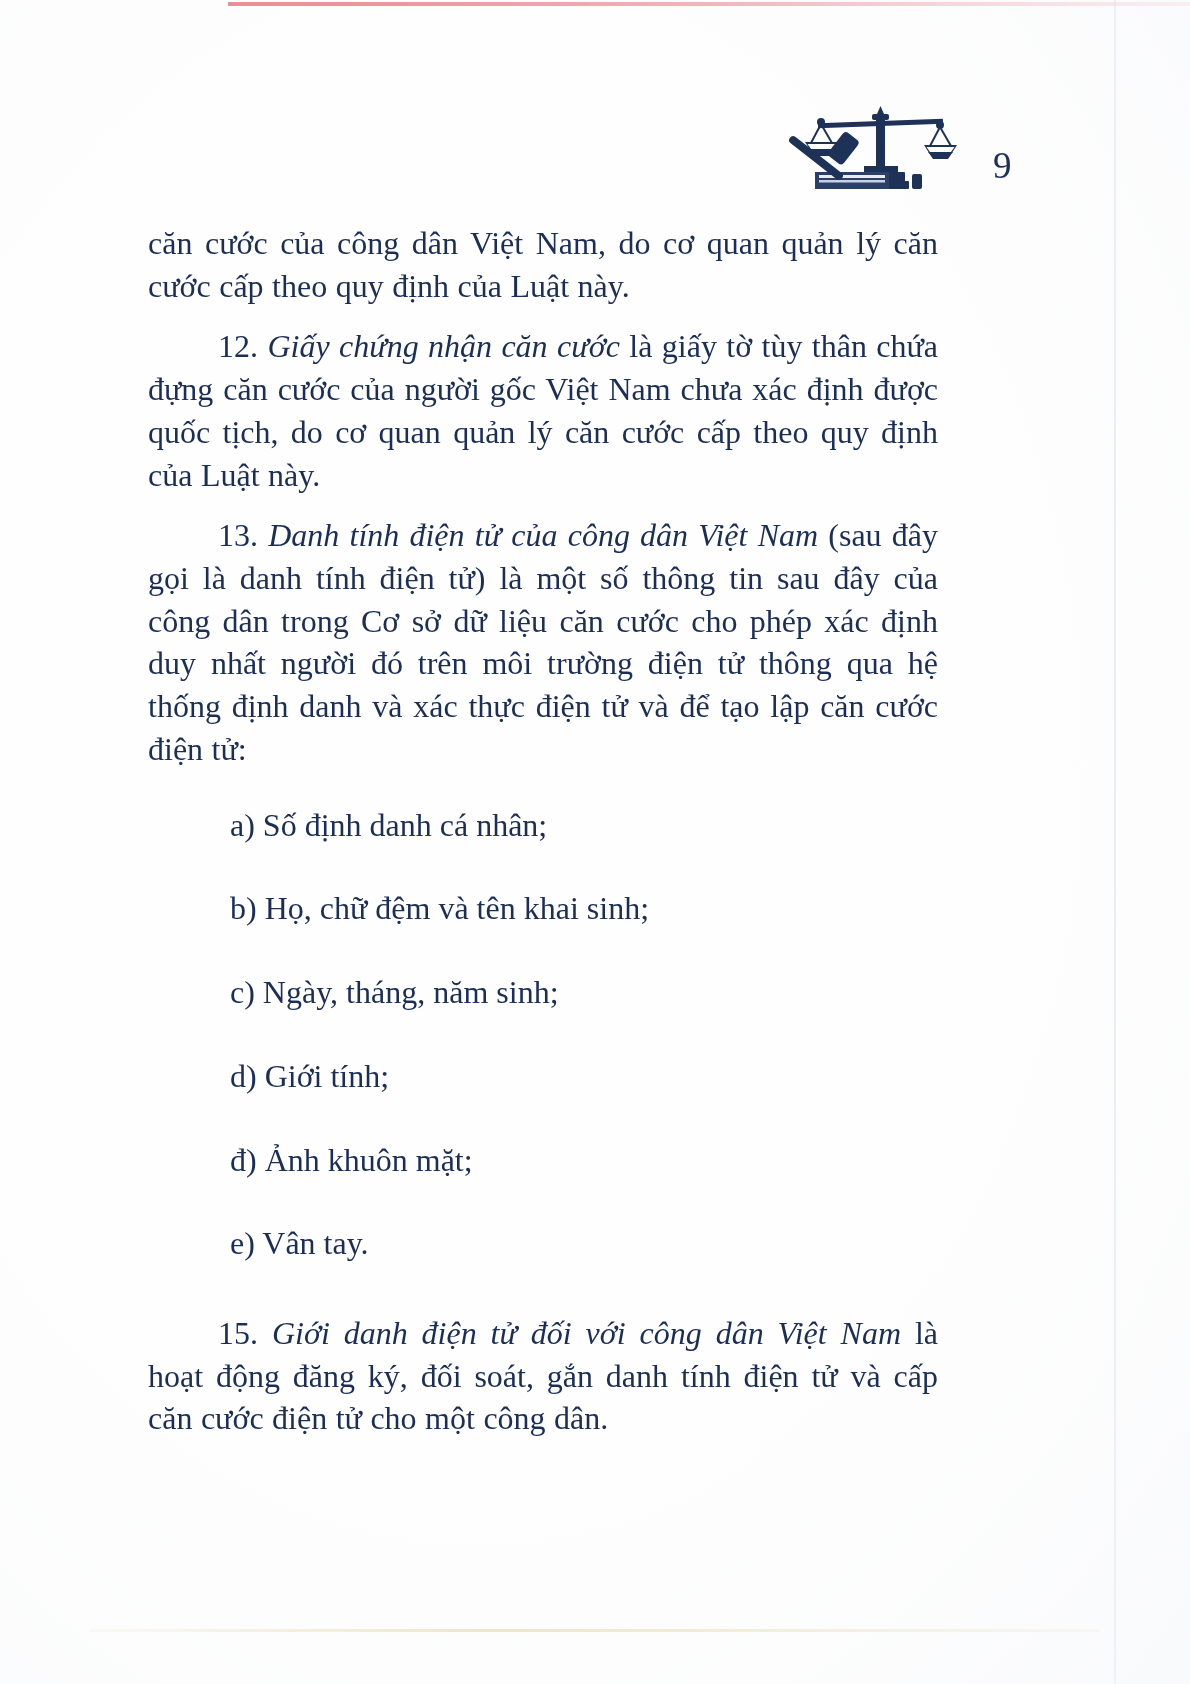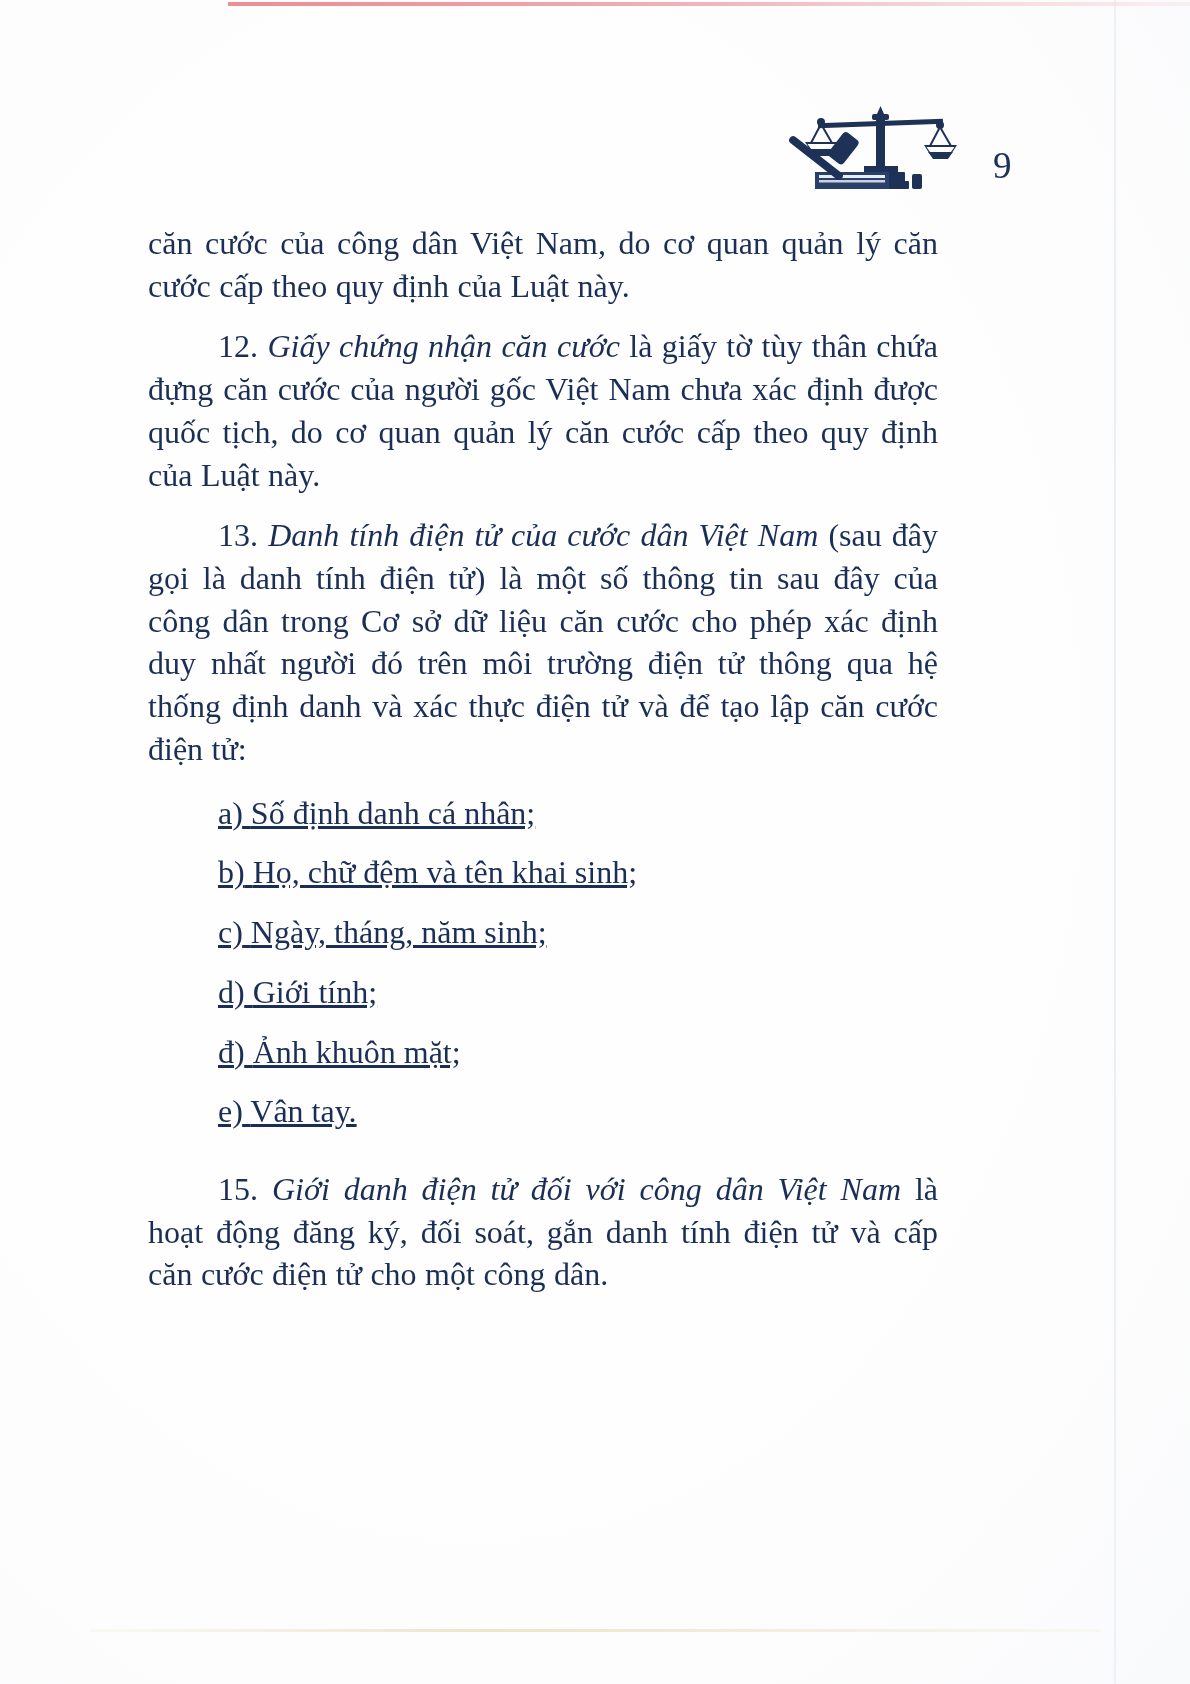--- a/index.html
+++ b/index.html
@@ -97,25 +97,24 @@
     text-indent: 70px;
   }
   p.para::after {
     content: "";
     display: inline-block;
     width: 100%;
   }
   p.para.nostretch::after { content: none; display: none; }
 
   .item {
-    margin: 0;
+    margin: 12px;
     padding-left: 70px;
     text-align: left;
     line-height: 1.335;
-    text-decoration: underline;
   }
   .spacer-sm { height: 16px; }
   .spacer-md { height: 19px; }
   .spacer-item { height: 17px; }
 
   em.term {
   }
   .num { font-style: normal; margin-top: 24px; }
 </style>
 </head>
@@ -175,21 +174,21 @@
   <div class="content">
 
     <p class="para nostretch">căn cước của công dân Việt Nam, do cơ quan quản lý căn cước cấp theo quy định của Luật này.</p>
 
     <div class="spacer-sm"></div>
 
     <p class="para indent nostretch"><span class="num">12.</span> <em class="term">Giấy chứng nhận căn cước</em><span> là giấy tờ tùy thân chứa đựng căn cước của người gốc Việt Nam chưa xác định được quốc tịch, do cơ quan quản lý căn cước cấp theo quy định của Luật này.</span></p>
 
     <div class="spacer-sm"></div>
 
-    <p class="para indent nostretch"><span class="num">13.</span> <em class="term">Danh tính điện tử của cước dân Việt Nam</em><span> (sau đây gọi là danh tính điện tử) là một số thông tin sau đây của công dân trong Cơ sở dữ liệu căn cước cho phép xác định duy nhất người đó trên môi trường điện tử thông qua hệ thống định danh và xác thực điện tử và để tạo lập căn cước điện tử:</span></p>
+    <p class="para indent nostretch"><span class="num">13.</span> <em class="term">Danh tính điện tử của công dân Việt Nam</em><span> (sau đây gọi là danh tính điện tử) là một số thông tin sau đây của công dân trong Cơ sở dữ liệu căn cước cho phép xác định duy nhất người đó trên môi trường điện tử thông qua hệ thống định danh và xác thực điện tử và để tạo lập căn cước điện tử:</span></p>
 
     <div class="spacer-md"></div>
 
     <p class="item"><span>a)</span> <span>Số định danh cá nhân;</span></p>
     <div class="spacer-item"></div>
 
     <p class="item"><span>b)</span> <span>Họ, chữ đệm và tên khai sinh;</span></p>
     <div class="spacer-item"></div>
 
     <p class="item"><span>c)</span> <span>Ngày, tháng, năm sinh;</span></p>

